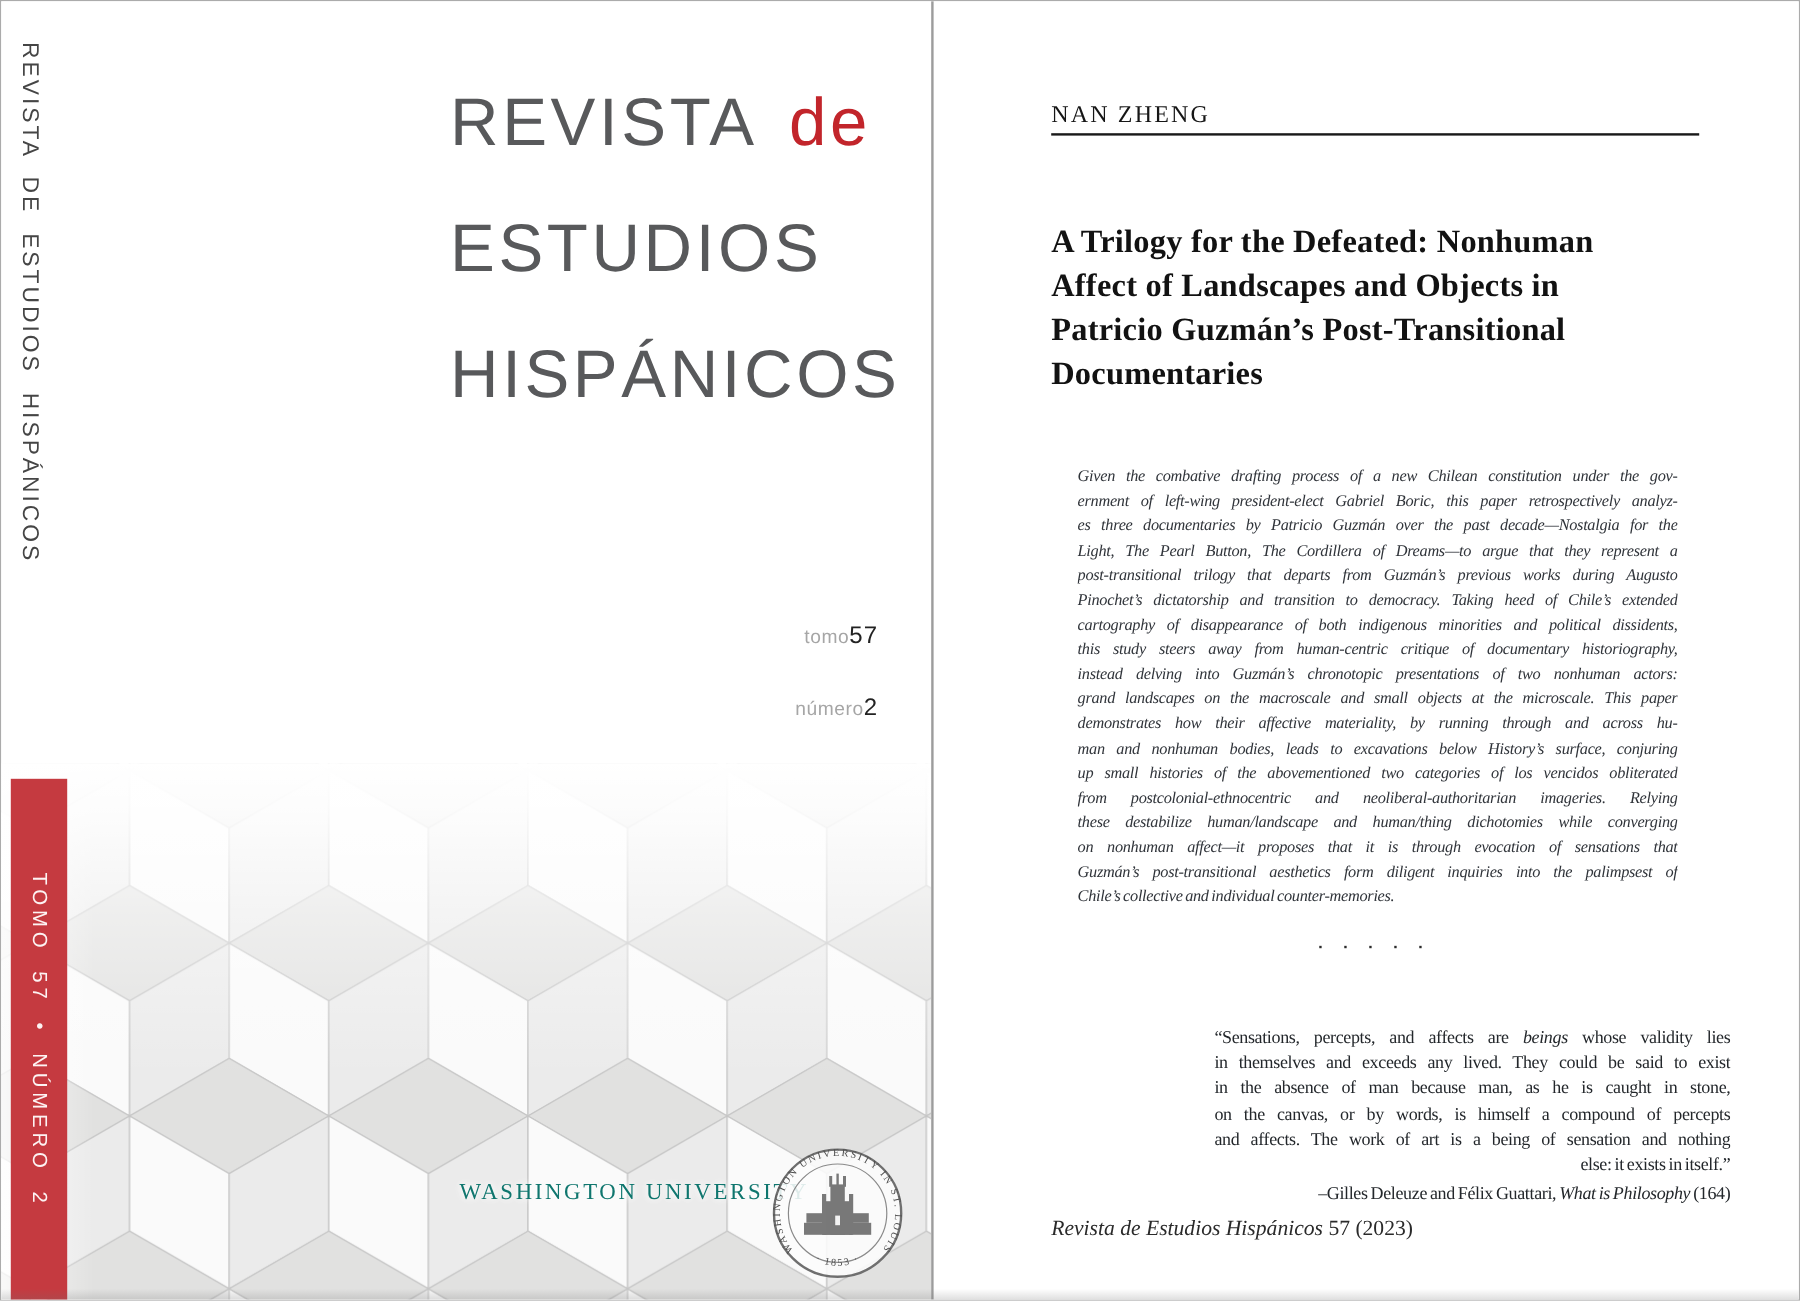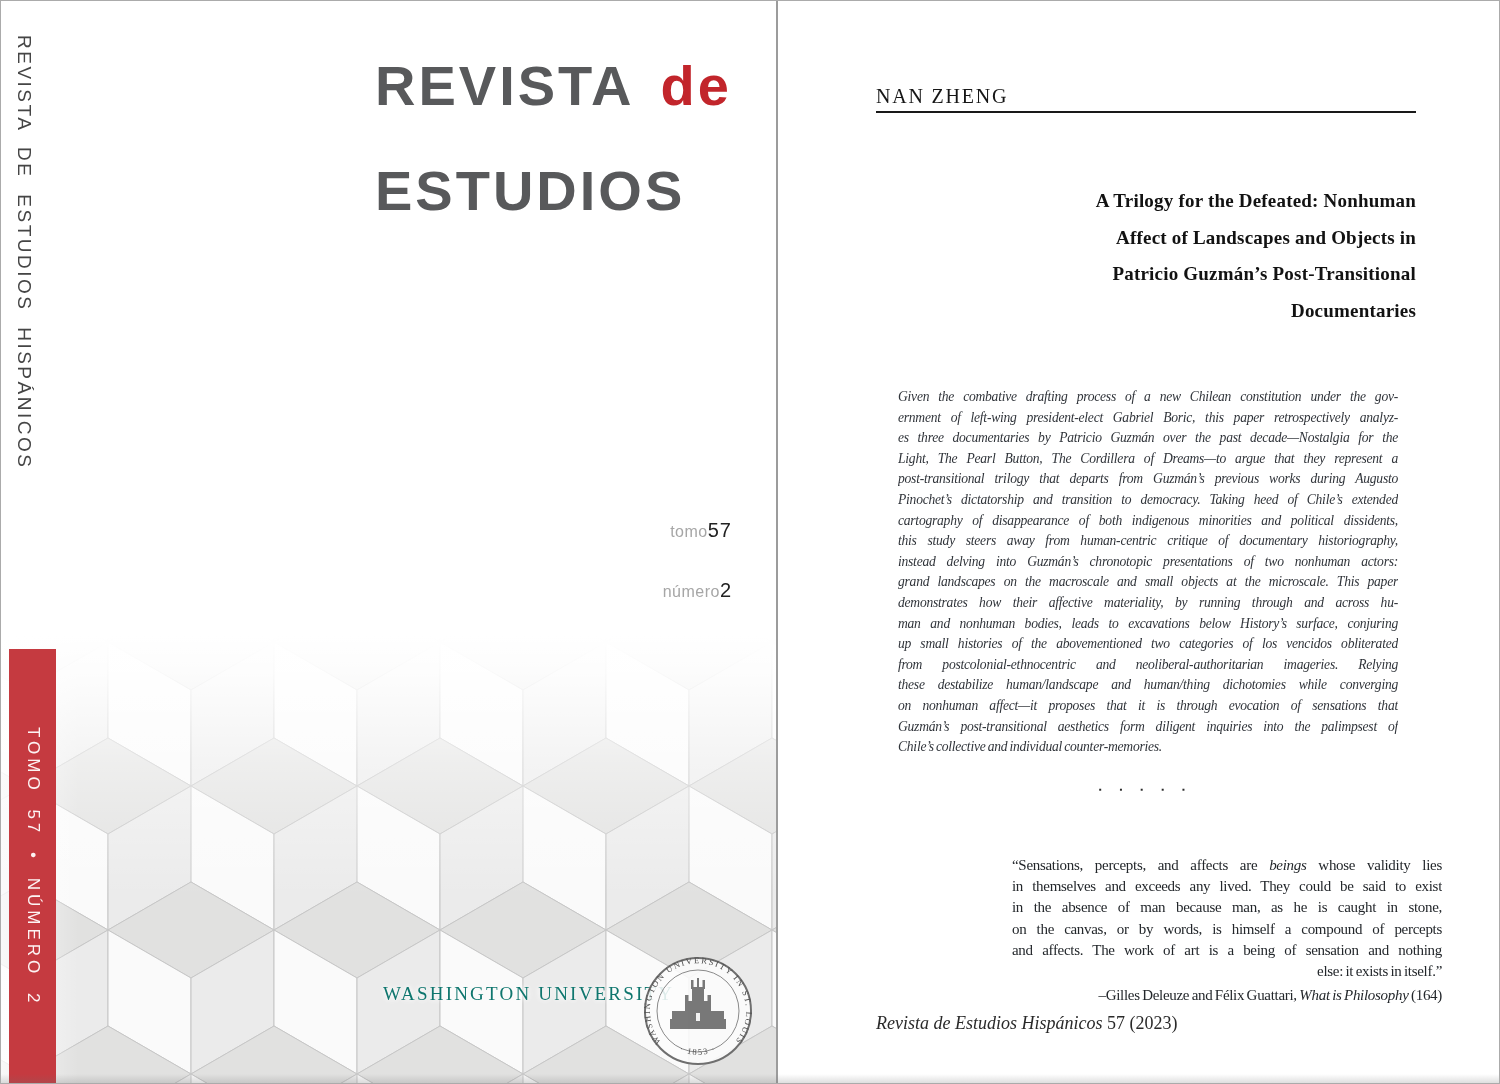--- a/index.html
+++ b/index.html
@@ -10,22 +10,22 @@
   #article-page{left:777px;width:721px;}
   #page-divider{position:absolute;left:775px;top:0;width:2px;height:100%;background:#9c9c9c;}
   #bottom-shade{position:absolute;left:0;bottom:0;width:100%;height:9px;
     background:linear-gradient(rgba(255,255,255,0),rgba(110,110,110,0.22));}
 
   
   .spine-title{position:absolute;left:12px;top:34px;height:450px;
     writing-mode:vertical-rl;text-orientation:mixed;
     font-family:"Liberation Sans",sans-serif;font-size:19px;letter-spacing:2.5px;word-spacing:8px;
     color:#454545;}
-  .cover-title{position:absolute;left:374px;top:32px;
-    font-family:"Liberation Sans",sans-serif;font-weight:700;
+  .cover-title{position:absolute;left:374px;top:48px;
+    font-family:"Liberation Sans",sans-serif;font-weight:400;
     font-size:56px;line-height:105px;letter-spacing:3px;color:#58595b;white-space:nowrap;}
   .cover-title .accent{color:#c2252b;margin-left:26px;text-transform:none;}
   .issue-block{position:absolute;left:563px;top:518px;width:168px;
     font-family:"Liberation Sans",sans-serif;}
   .issue-row{display:flex;justify-content:flex-end;align-items:baseline;height:60px;}
   .issue-label{font-size:16px;color:#a6a6a6;letter-spacing:0.5px;}
   .issue-value{font-size:20px;color:#222;letter-spacing:1px;}
 
   .red-bar{position:absolute;left:8px;top:648px;width:47px;height:436px;background:#c53a40;
     display:flex;align-items:center;justify-content:center;}
@@ -39,22 +39,22 @@
   .publisher{position:absolute;left:382px;top:982px;
     font-family:Liberation Serif, serif;font-size:19px;letter-spacing:2.2px;color:#0f766e;
     text-shadow:0 0 5px #fff,0 0 9px #fff;white-space:nowrap;}
   #seal{position:absolute;left:641px;top:954px;}
 
   
   #article-page{color:#1d1d1d;}
   .author-block{position:absolute;left:98px;top:84px;width:540px;
     border-bottom:2.5px solid #191919;padding-bottom:3px;}
   .author-name{font-size:20px;letter-spacing:1.8px;color:#161616;}
-  .article-title{position:absolute;left:98px;top:182px;width:540px;text-align:right;
-    font-weight:bold;font-size:19px;line-height:36.5px;color:#121212;letter-spacing:0.2px;}
+  .article-title{position:absolute;left:98px;top:182px;width:540px;text-align:left;
+    font-weight:bold;font-size:27px;line-height:36.5px;color:#121212;letter-spacing:0.2px;}
   .abstract{position:absolute;left:120px;top:386px;width:500px;
     font-style:italic;font-size:13.6px;line-height:20.6px;color:#30343a;
     letter-spacing:-0.25px;word-spacing:-1px;}
   .abs-line{height:20.6px;overflow:hidden;text-align:justify;text-align-last:justify;}
   .abs-line.last{text-align-last:left;}
   .dots-sep{position:absolute;left:98px;top:784px;width:540px;text-align:center;
     font-size:8px;letter-spacing:8px;color:#2b2b2b;}
   .epigraph{position:absolute;left:234px;top:854px;width:430px;
     font-size:15px;line-height:21.2px;color:#23272b;letter-spacing:-0.3px;word-spacing:-1px;}
   .epi-line{height:21.2px;overflow:hidden;text-align:justify;text-align-last:justify;}
@@ -68,20 +68,21 @@
 
 <div id="root">
 
   <div class="page" id="cover-page">
 
     <div class="spine-title">REVISTA DE ESTUDIOS HISPÁNICOS</div>
 
     <div class="cover-title">
       <div><span>REVISTA</span><span class="accent">de</span></div>
       <div>ESTUDIOS</div>
+      <div>HISPÁNICOS</div>
     </div>
 
     <div class="issue-block">
       <div class="issue-row">
         <span class="issue-label">tomo</span>
         <span class="issue-value">57</span>
       </div>
       <div class="issue-row">
         <span class="issue-label">número</span>
         <span class="issue-value">2</span>

